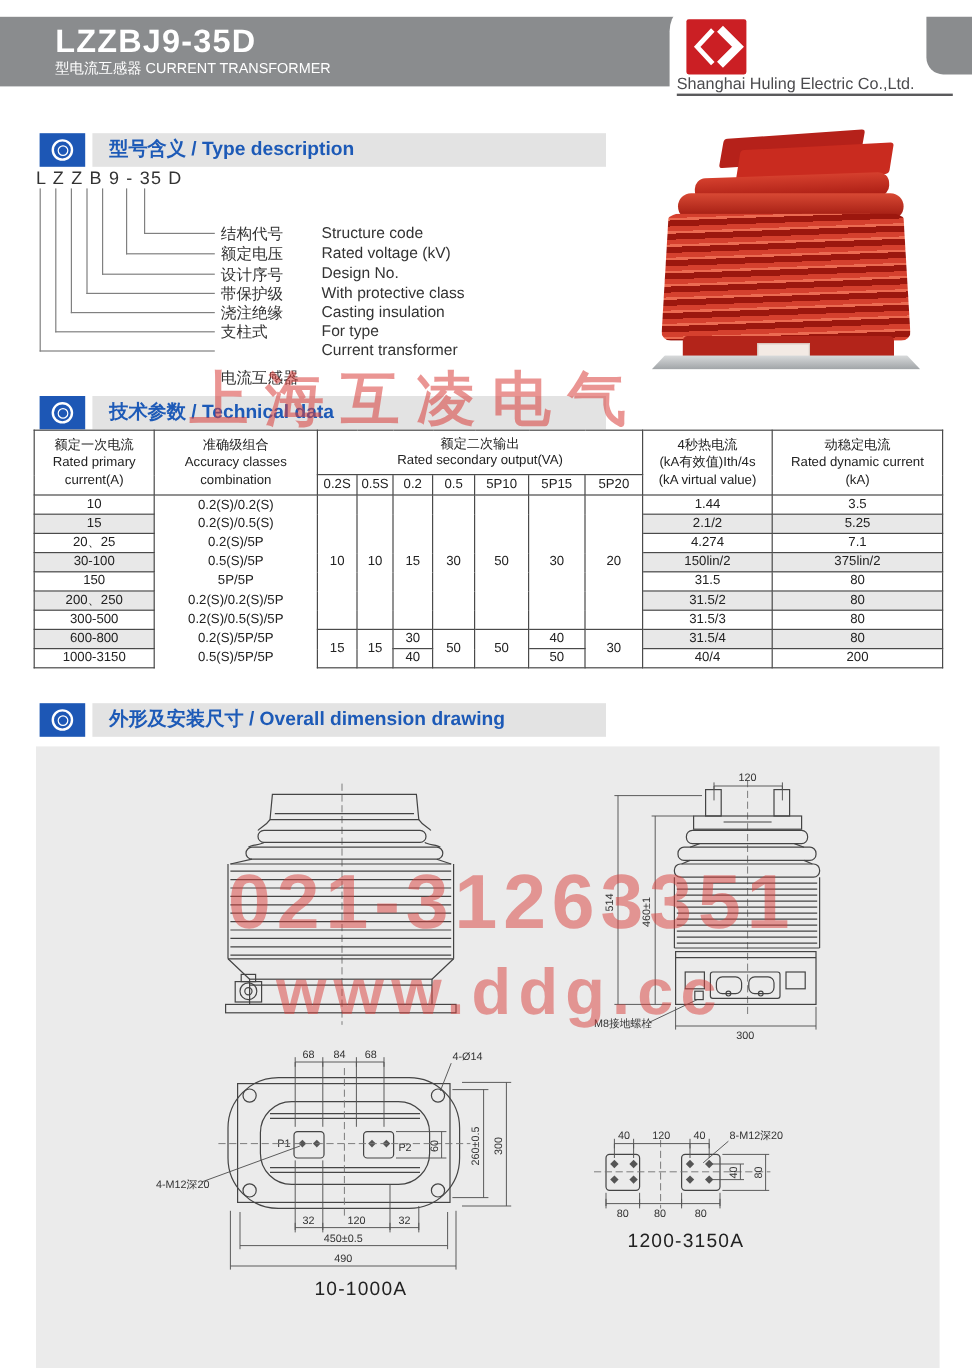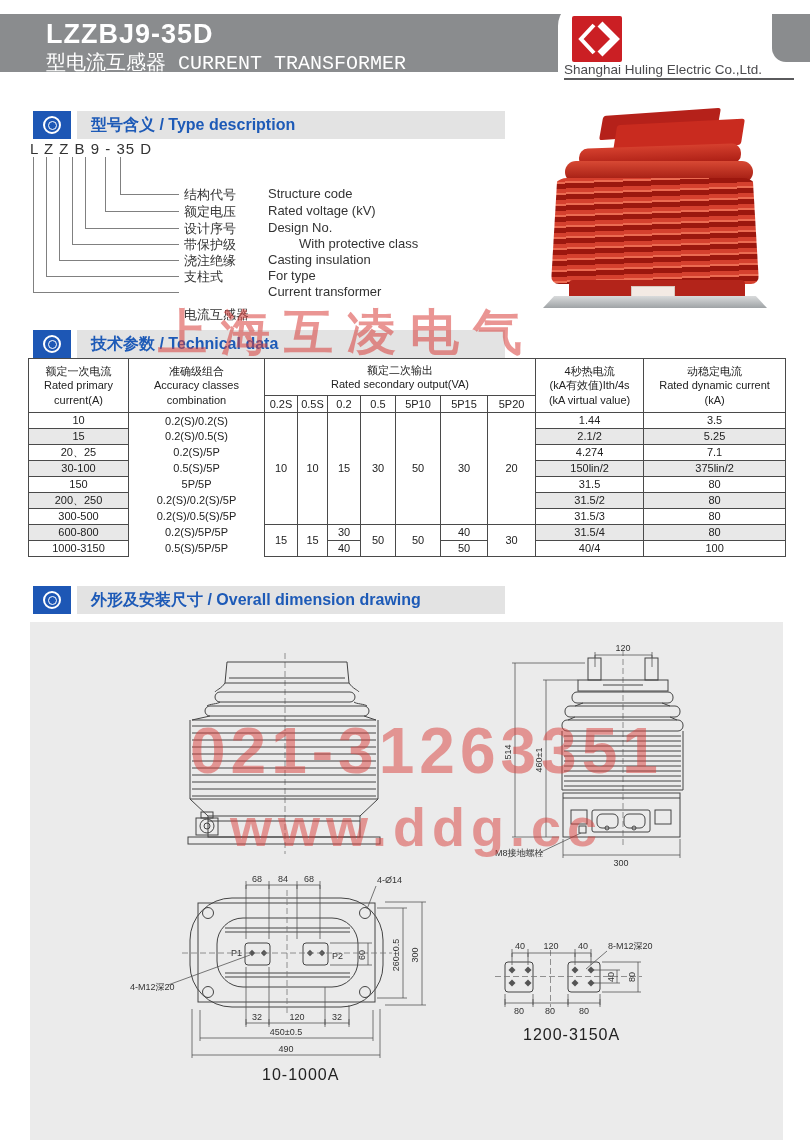--- a/index.html
+++ b/index.html
@@ -2,21 +2,21 @@
 <html><head>
 <meta charset="utf-8">
 <style>
   html,body{margin:0;padding:0;background:#fff;}
   .page{position:relative;width:810px;height:1140px;background:#fff;overflow:hidden;
         font-family:"Liberation Sans","DejaVu Sans",sans-serif;color:#222;}
 
   
   .hdr-bar{position:absolute;left:0;top:14px;width:810px;height:58px;background:#8a8c8e;}
   .hdr-title{position:absolute;left:46px;top:19px;font-size:27px;font-weight:bold;color:#fff;letter-spacing:1px;}
-  .hdr-sub{position:absolute;left:46px;top:49px;font-size:20px;color:#fff;font-family:Liberation Mono, monospace;}
+  .hdr-sub{position:absolute;left:46px;top:49px;font-size:12px;color:#fff;}
   .logo-panel{position:absolute;left:558px;top:0;width:252px;height:88px;background:#fff;border-top-left-radius:26px;}
   .hdr-tab{position:absolute;left:772px;top:14px;width:38px;height:48px;background:#8a8c8e;border-bottom-left-radius:14px;}
   .logo-sq{position:absolute;left:572px;top:16px;width:50px;height:46px;background:#cb1f24;border-radius:2px;}
   .logo-cn{position:absolute;left:632px;top:22px;font-size:34px;font-weight:bold;color:#4b4b4e;letter-spacing:2px;}
   .logo-rule{position:absolute;left:564px;top:78px;width:230px;border-top:2px solid #5a5a5c;}
   .logo-en{position:absolute;left:564px;top:62px;font-size:13.5px;color:#4b4b4e;}
 
   
   .sec-sq{position:absolute;width:38px;height:28px;background:#1d57b5;display:flex;align-items:center;justify-content:center;}
   .bullseye{width:14px;height:14px;border:2px solid #fff;border-radius:50%;position:relative;}
@@ -93,21 +93,21 @@
   <div class="tc-line" style="left:46px;top:157px;width:132px;height:119px;"></div>
   <div class="tc-line" style="left:33px;top:157px;width:145px;height:135px;"></div>
 
   <div class="tc-cn" style="top:186px;">结构代号</div>
   <div class="tc-en" style="top:186px;">Structure code</div>
   <div class="tc-cn" style="top:203px;">额定电压</div>
   <div class="tc-en" style="top:203px;">Rated voltage (kV)</div>
   <div class="tc-cn" style="top:220px;">设计序号</div>
   <div class="tc-en" style="top:220px;">Design No.</div>
   <div class="tc-cn" style="top:236px;">带保护级</div>
-  <div class="tc-en" style="top:236px;margin-left:31px;">With protective class</div>
+  <div class="tc-en" style="top:236px;">With protective class</div>
   <div class="tc-cn" style="top:252px;">浇注绝缘</div>
   <div class="tc-en" style="top:252px;">Casting insulation</div>
   <div class="tc-cn" style="top:268px;">支柱式</div>
   <div class="tc-en" style="top:268px;">For type</div>
   <div class="tc-cn" style="top:284px;margin-top:22px;">电流互感器</div>
   <div class="tc-en" style="top:284px;">Current transformer</div>
 
   <div class="photo">
     <div class="ph" style="left:58px;top:0;width:118px;height:24px;background:#b5211a;border-radius:3px;transform:rotate(-4deg) skewX(-14deg);"></div>
     <div class="ph" style="left:72px;top:10px;width:128px;height:26px;background:#c92b1f;border-radius:3px;transform:rotate(-3deg) skewX(-12deg);"></div>
@@ -237,21 +237,21 @@
       <td rowspan="2">30</td>
       <td class="shade">31.5/4</td>
       <td class="shade">80</td>
     </tr>
     <tr class="body-r">
       <td>1000-3150</td>
       <td class="acc">0.5(S)/5P/5P</td>
       <td>40</td>
       <td>50</td>
       <td>40/4</td>
-      <td>100</td>
+      <td>200</td>
     </tr>
   </tbody>
     </table>
 
   <div class="sec-sq" style="left:33px;top:586px;">
     <span class="bullseye"></span>
   </div>
   <div class="sec-bar" style="top:586px;">外形及安装尺寸 / Overall dimension drawing</div>
 
   <div class="panel"></div>

